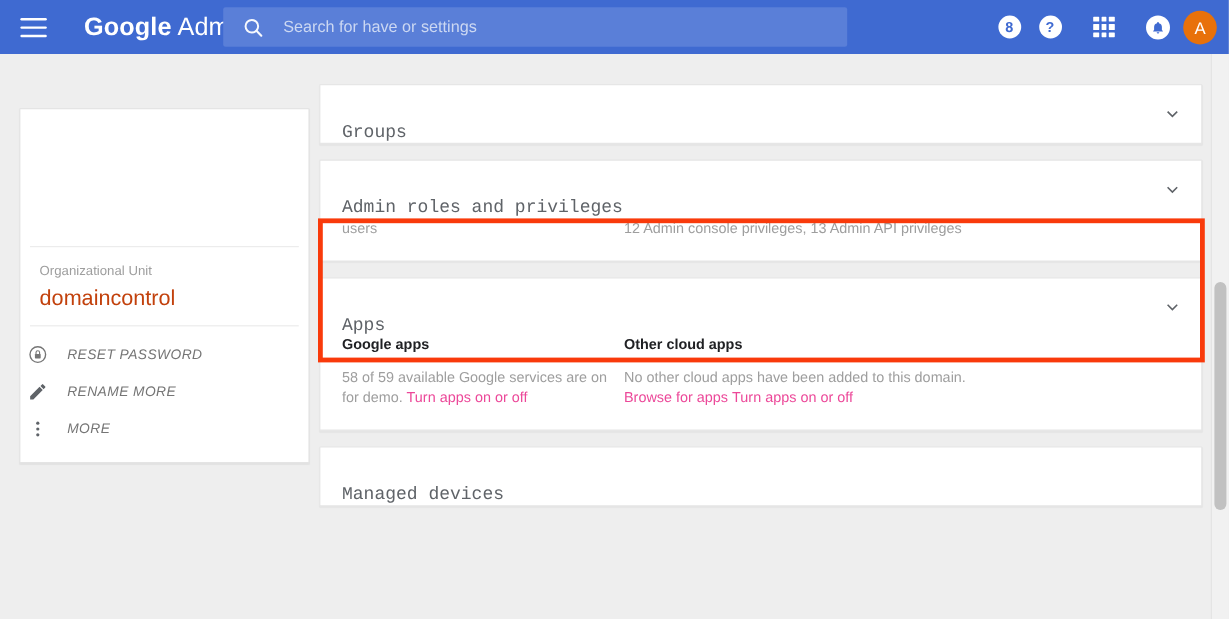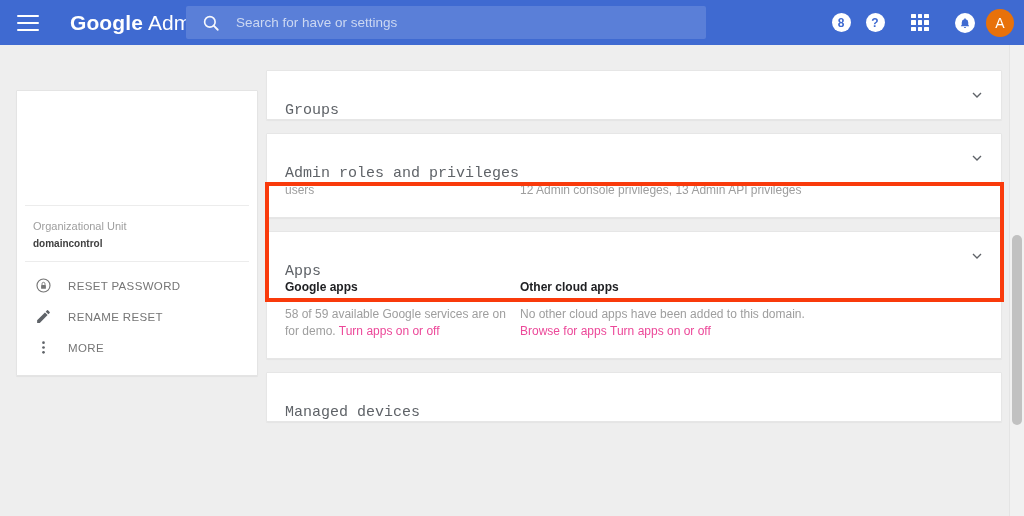--- a/index.html
+++ b/index.html
@@ -165,29 +165,30 @@
     background: #ffffff;
     border: 1px solid #e4e4e4;
     border-radius: 1px;
     box-shadow: 0 1px 1px rgba(0,0,0,0.05);
   }
   .photo-area { height: 114px; }
   .card-div { height: 1px; background: #ececec; margin: 0 8px; }
 
   .ou-block { padding: 14px 16px 12px 16px; }
   .ou-label { font-size: 11px; color: #9e9e9e; margin-bottom: 6px; }
-  .ou-value { font-size: 10px; color: #404040; font-weight: bold; }
+  .ou-value { font-size: 18px; color: #c2410c; font-weight: normal; }
 
   .actions { padding: 8px 0 12px 0; }
   .action-row {
     height: 31px;
     display: flex;
     align-items: center;
-    padding-left: 16px;
-    cursor: pointer;
+    padding-left: 4px;
+    cursor: pointer;
+    font-style: italic;
   }
   .action-ic {
     width: 20px; height: 20px;
     display: flex; align-items: center; justify-content: center;
     flex: none;
   }
   .action-label {
     margin-left: 15px;
     font-size: 11.5px;
     color: #757575;
@@ -371,21 +372,21 @@
         </span>
         <span class="action-label">RESET PASSWORD</span>
       </div>
 
       <div class="action-row">
         <span class="action-ic">
           <svg width="17" height="17" viewBox="0 0 24 24">
             <path fill="#5f6368" d="M3 17.25V21h3.75L17.8 9.94l-3.75-3.75L3 17.25zM20.7 7.04a1 1 0 0 0 0-1.41l-2.34-2.34a1 1 0 0 0-1.41 0l-1.83 1.83 3.75 3.75 1.83-1.83z"></path>
           </svg>
         </span>
-        <span class="action-label">RENAME RESET</span>
+        <span class="action-label">RENAME MORE</span>
       </div>
 
       <div class="action-row">
         <span class="action-ic">
           <svg width="17" height="17" viewBox="0 0 24 24">
             <circle cx="12" cy="5.2" r="1.9" fill="#5f6368"></circle>
             <circle cx="12" cy="12" r="1.9" fill="#5f6368"></circle>
             <circle cx="12" cy="18.8" r="1.9" fill="#5f6368"></circle>
           </svg>
         </span>

